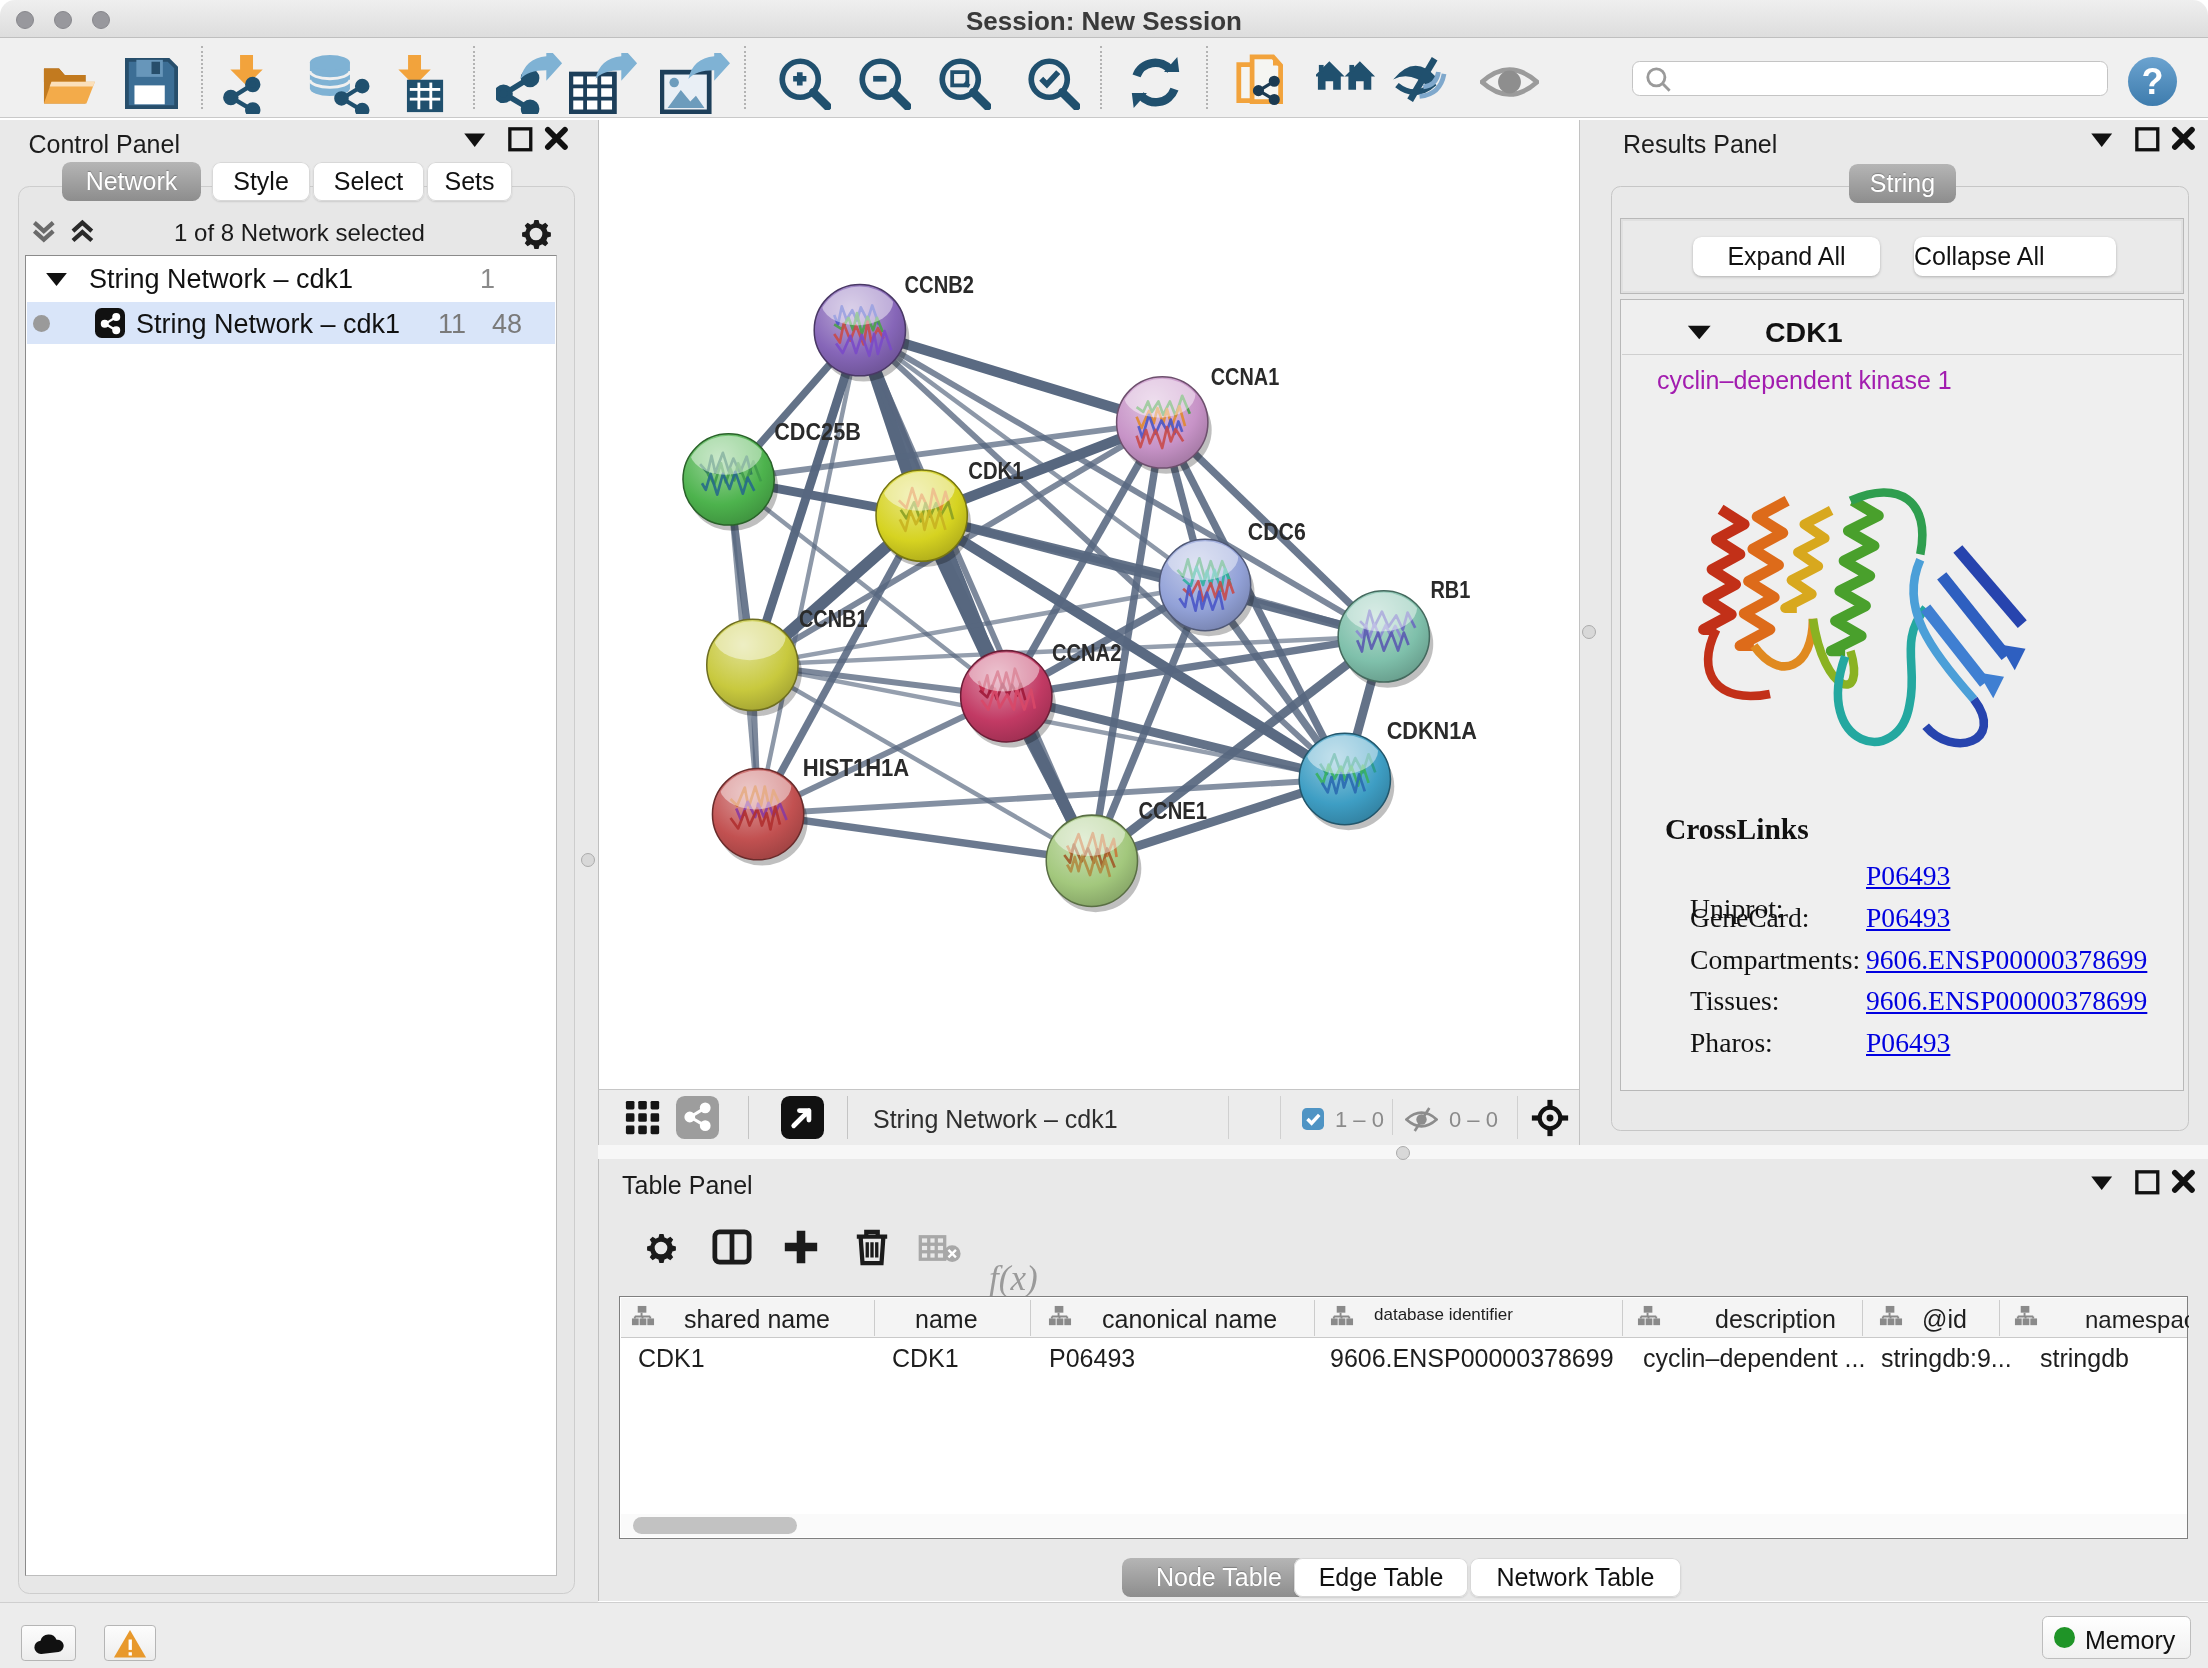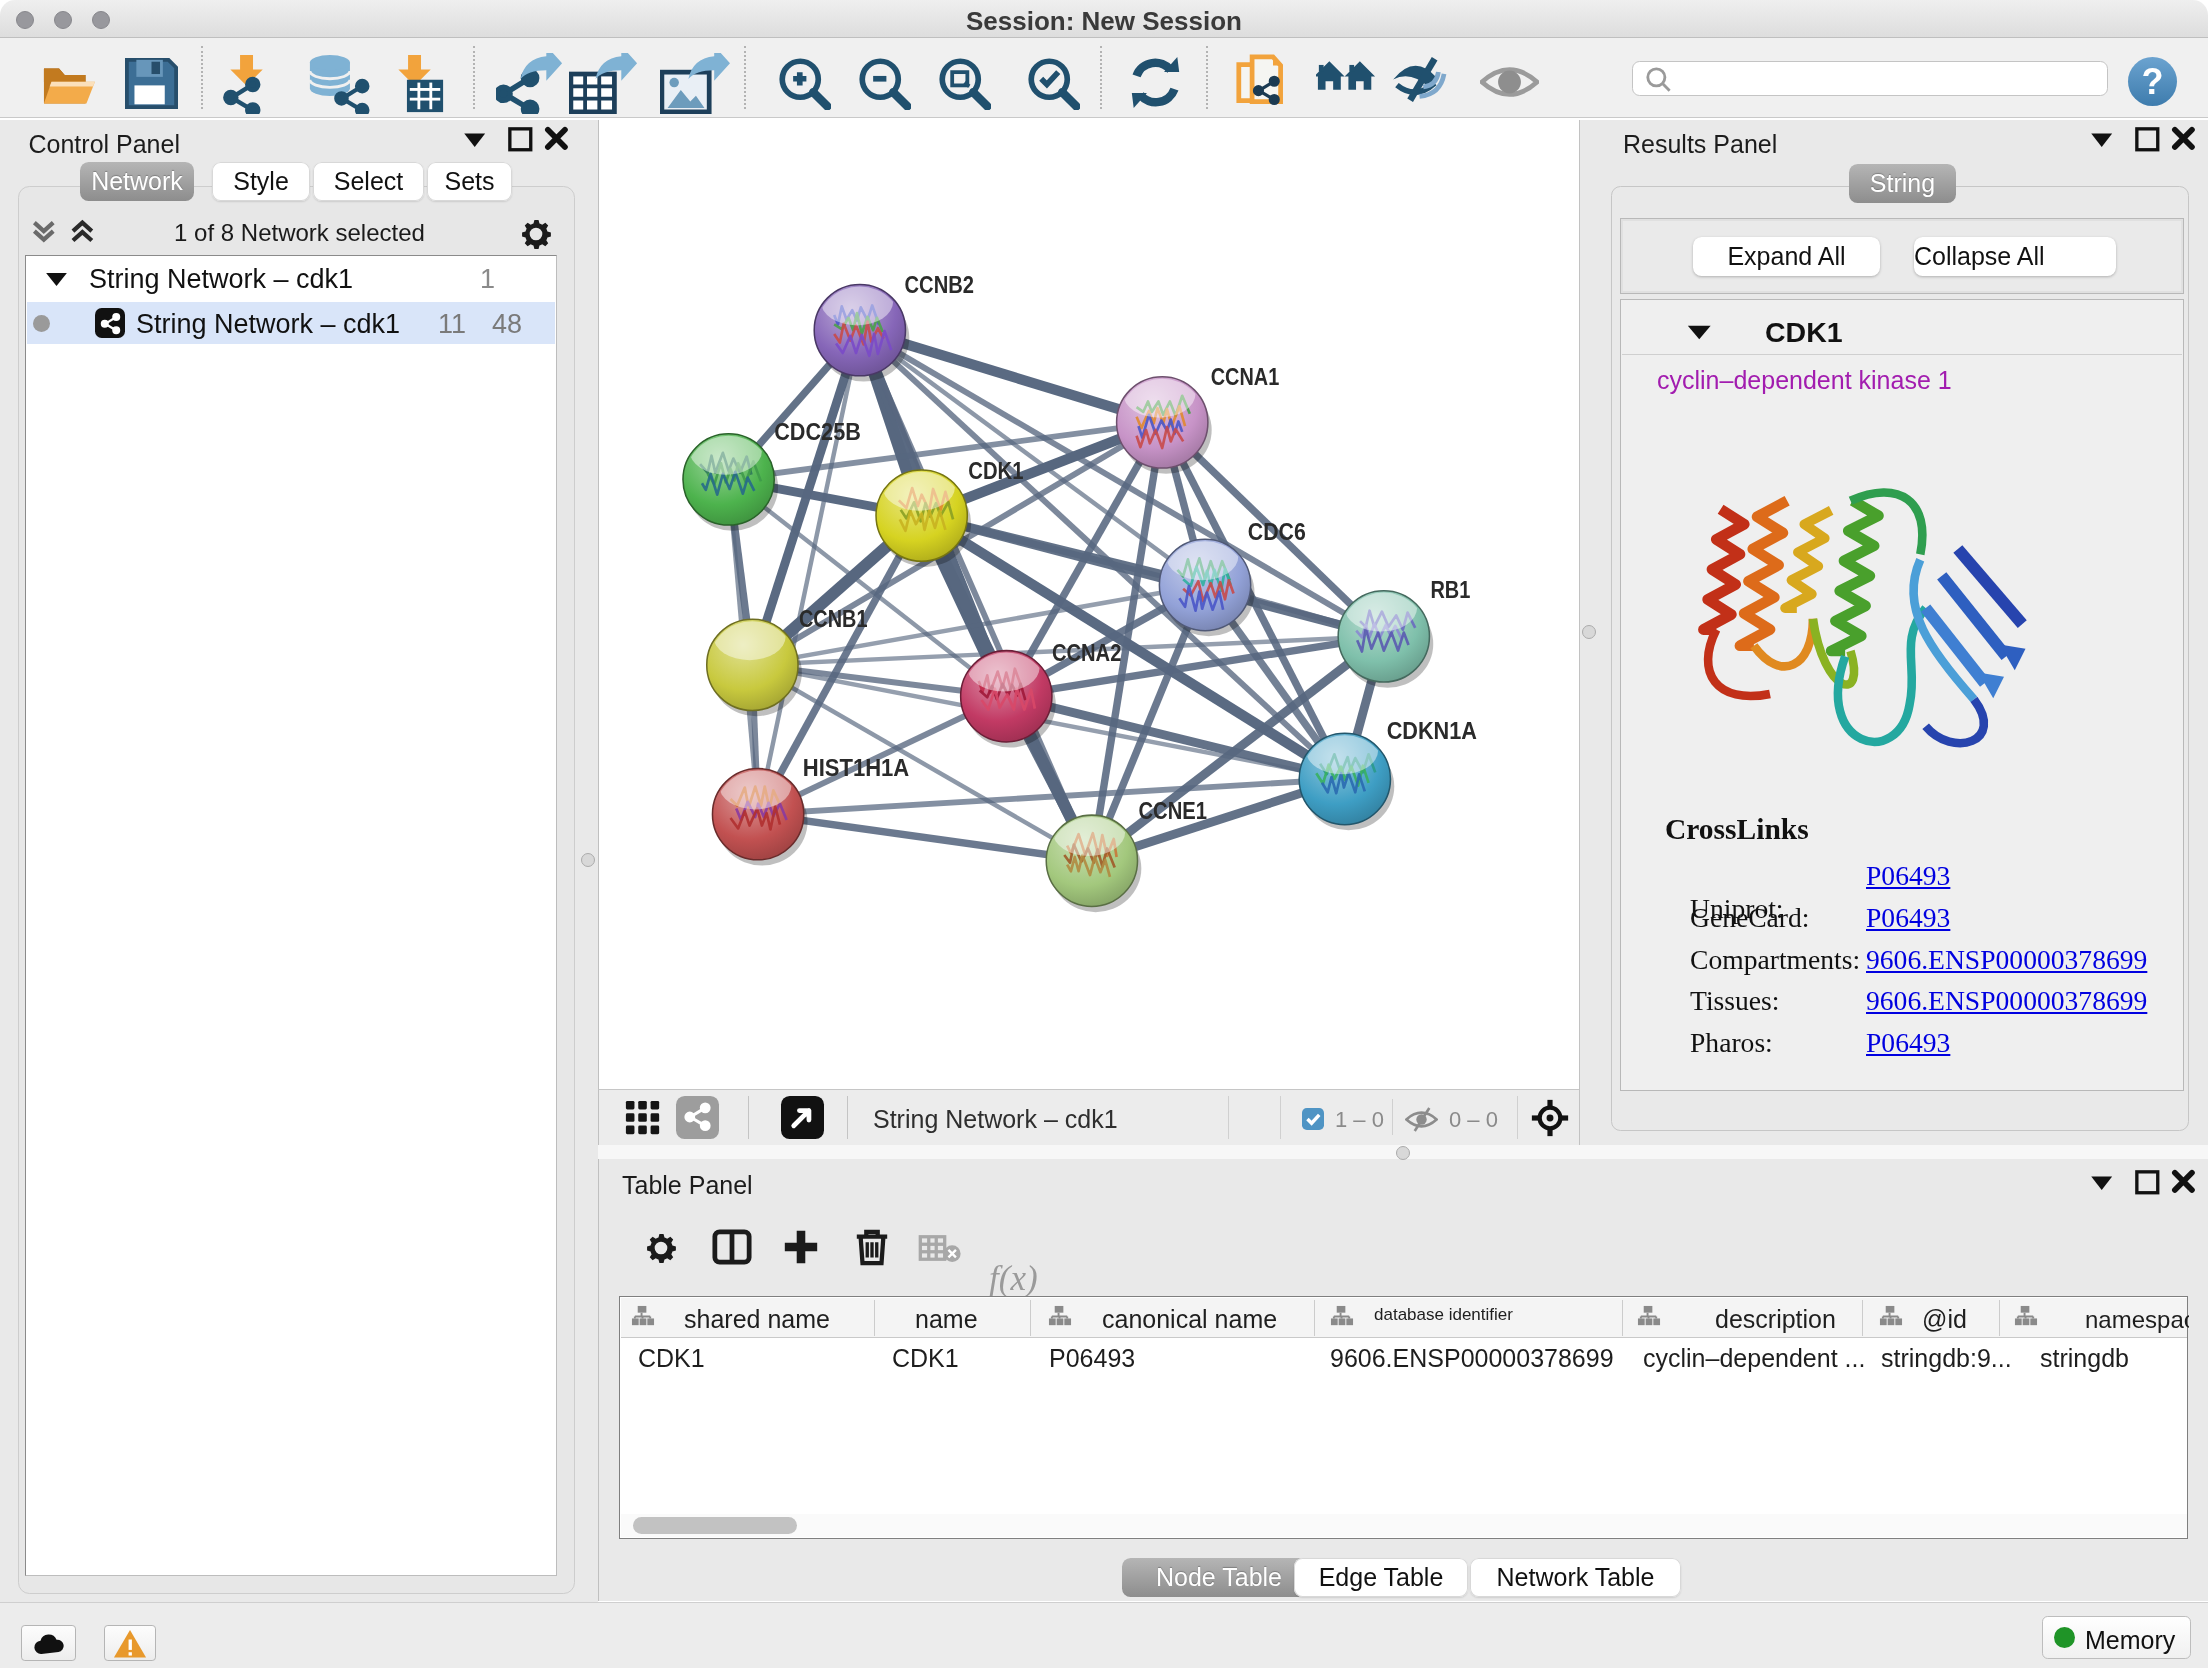--- a/index.html
+++ b/index.html
@@ -558,21 +558,21 @@
 <div class="hsplit"></div>
 <div class="results"></div>
 <div class="tablep"></div>
 <div class="statusbar"></div>
 <div class="abs panelhead" style="left:28.5px;top:130px;">Control Panel</div>
 <svg class="abs" style="left:464px;top:126px;" width="105" height="28.5" viewBox="0 0 110 30">
     <path d="M0 8 l22 0 l-11 14 z" fill="#111"></path>
     <rect x="48" y="3" width="22" height="22" fill="none" stroke="#111" stroke-width="3.5"></rect>
     <path d="M88 4 l18 18 m0 -18 l-18 18" stroke="#111" stroke-width="6" stroke-linecap="round"></path>
   </svg>
-<div class="tab tabsel" style="left:80px;top:162px;width:114px;line-height:39px;">Network</div>
+<div class="tab tabsel" style="left:62px;top:162px;width:139px;line-height:39px;">Network</div>
 <div class="tab tabun" style="left:212px;top:162px;width:98px;line-height:39px;">Style</div>
 <div class="tab tabun" style="left:313px;top:162px;width:111px;line-height:39px;">Select</div>
 <div class="tab tabun" style="left:427px;top:162px;width:85px;line-height:39px;">Sets</div>
 <div class="abs" style="left:18px;top:186px;width:557px;height:1408px;background:#e7e7e7;border:1.9px solid #cdcdcd;border-radius:11.4px;"></div>
 <svg class="abs" style="left:31px;top:217px;" width="67" height="32" viewBox="0 0 70 34">
     <g stroke="#6a6a6a" stroke-width="4.5" fill="none">
       <path d="M3 6 l10 9 l10 -9 M3 15 l10 9 l10 -9"></path>
     </g>
     <g stroke="#2a2a2a" stroke-width="4.5" fill="none">
       <path d="M44 15 l10 -9 l10 9 M44 25 l10 -9 l10 9"></path>

